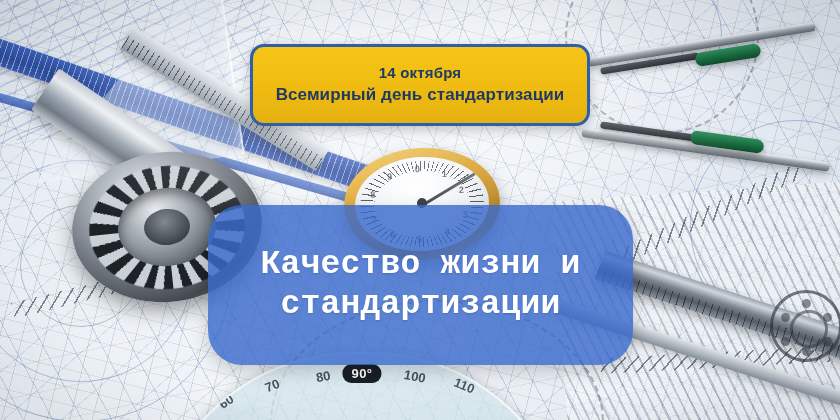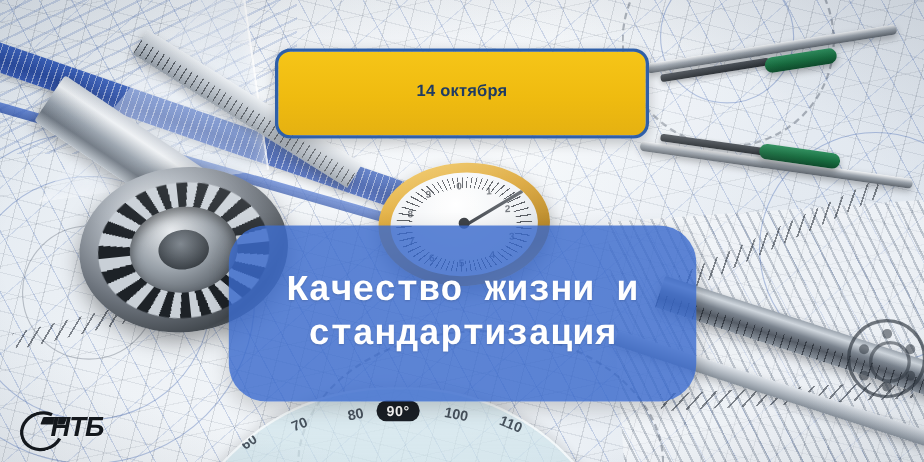--- a/index.html
+++ b/index.html
@@ -408,28 +408,24 @@
       <div class="gear-hole" style="left:29px;top:54px;"></div>
       <div class="gear-hole" style="left:8px;top:44px;"></div>
       <div class="gear-hole" style="left:8px;top:20px;"></div>
     </div>
 
     <div class="glare"></div>
   </div>
 
   <div class="yellow-banner">
     <div class="yb-line1">14 октября</div>
+    <div class="yb-line2">Всемирный день стандартизации</div>
   </div>
 
   <div class="blue-panel">
     <div class="bp-text">
       <div>Качество жизни и</div>
-      <div>стандартизация</div>
+      <div>стандартизации</div>
     </div>
   </div>
 
-  <div class="logo">
-    <div class="swoosh"></div>
-    <div class="tick"></div>
-    <div class="word">НТБ</div>
-  </div>
 
 </div>
 
 </body></html>

